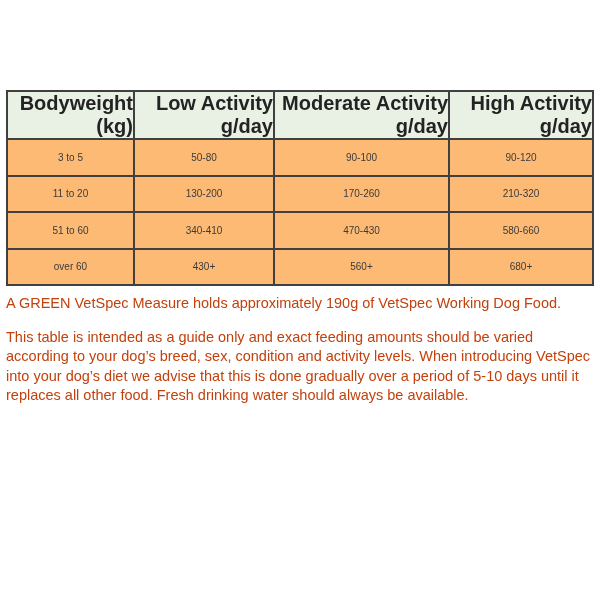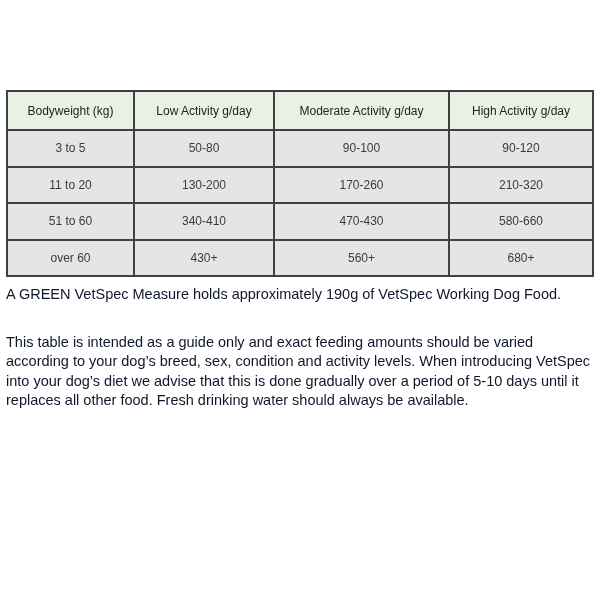--- a/index.html
+++ b/index.html
@@ -26,44 +26,45 @@
   table.feeding-table th,
   table.feeding-table td {
     border: 2px solid #404040;
     text-align: center;
     vertical-align: middle;
     padding: 0;
   }
   table.feeding-table th {
     background: #e9f1e4;
     height: 37px;
-    font-size: 12px;
-    font-weight: normal;
+    font-size: 20px;
+    font-weight: bold;
     color: #232323;
+    text-align: right;
   }
   table.feeding-table td {
     height: 34.5px;
-    font-size: 12px;
+    font-size: 10px;
     color: #3b3b3b;
-    background: #e5e5e5;
+    background: #fdba74;
   }
   .col-bodyweight { width: 127px; }
   .col-low        { width: 140px; }
   .col-moderate   { width: 175px; }
   .col-high       { width: 144px; }
 
   .note {
-    color: #0f172a;
+    color: #c2410c;
     font-size: 14.5px;
     line-height: 19.5px;
     margin: 8px 2px 0 0;
     width: 588px;
   }
   .note.second {
-    margin-top: 28px;
+    margin-top: 14px;
   }
 </style>
 </head>
 <body>
 
 <div class="page">
 
   <table class="feeding-table">
     <colgroup>
       <col class="col-bodyweight">

